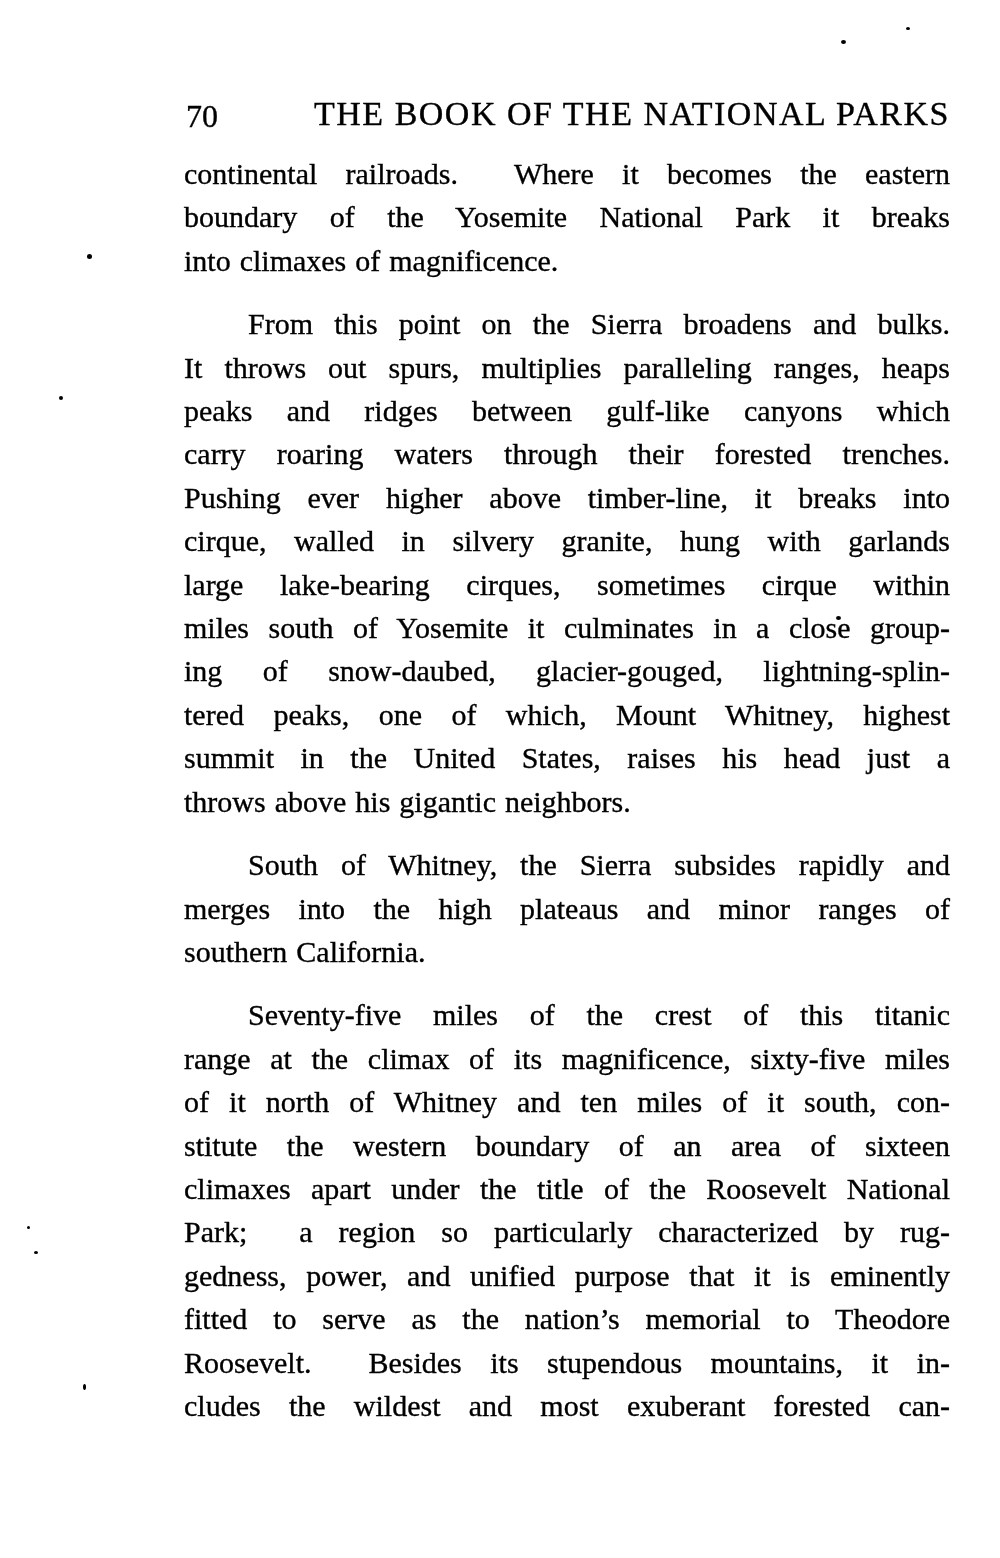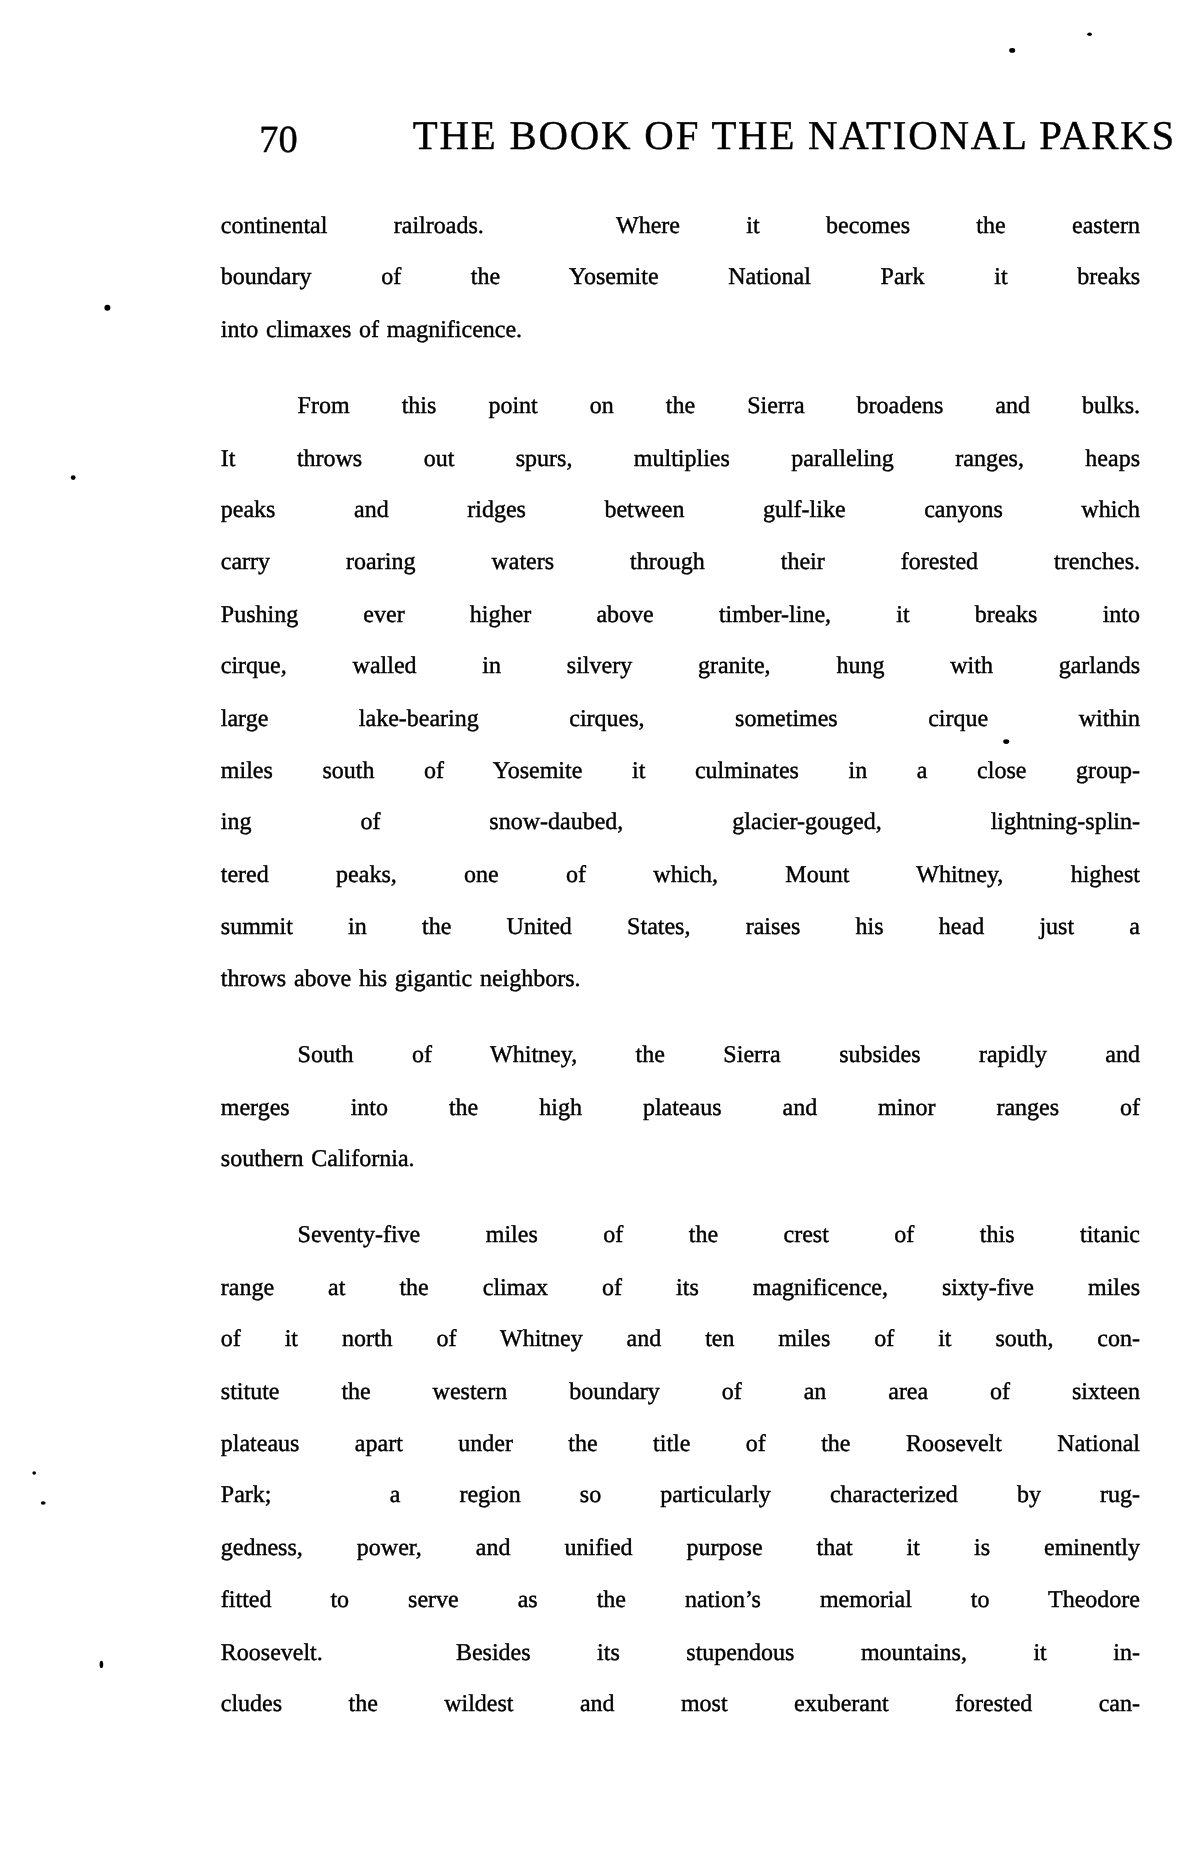--- a/index.html
+++ b/index.html
@@ -16,43 +16,42 @@
     font-family: "Liberation Serif", "DejaVu Serif", serif;
     color: #000;
     -webkit-text-stroke: 0.35px #000;
   }
   .header {
     position: absolute;
     left: 184px;
     top: 94px;
     width: 766px;
     height: 44px;
-    margin-left: 30px;
   }
   .pagenum {
     position: absolute;
     left: 2px;
     top: 4px;
     font-size: 32px;
     line-height: 36px;
   }
   .title {
     text-align: right;
     padding-left: 12px;
     font-size: 34px;
     line-height: 40px;
     letter-spacing: 1.5px;
     white-space: nowrap;
   }
   .text {
     position: absolute;
     left: 184px;
-    top: 167px;
+    top: 152px;
     width: 766px;
-    font-size: 20px;
+    font-size: 30px;
     line-height: 43.4px;
     word-spacing: 1.5px;
   }
   .para { margin: 0; }
   .line {
     text-align: justify;
     text-align-last: justify;
   }
   .line.last {
     text-align-last: left;
@@ -104,21 +103,21 @@
       <div class="line j indent">South of Whitney, the Sierra subsides rapidly and</div>
       <div class="line j">merges into the high plateaus and minor ranges of</div>
       <div class="line last">southern California.</div>
     </div>
 
     <div class="para">
       <div class="line j indent">Seventy-five miles of the crest of this titanic</div>
       <div class="line j">range at the climax of its magnificence, sixty-five miles</div>
       <div class="line j">of it north of Whitney and ten miles of it south, con-</div>
       <div class="line j">stitute the western boundary of an area of sixteen</div>
-      <div class="line j">plateaus apart under the title of the Roosevelt National</div>
+      <div class="line j">climaxes apart under the title of the Roosevelt National</div>
       <div class="line j">Park;&nbsp; a region so particularly characterized by rug-</div>
       <div class="line j">gedness, power, and unified purpose that it is eminently</div>
       <div class="line j">fitted to serve as the nation’s memorial to Theodore</div>
       <div class="line j">Roosevelt.&nbsp;&nbsp;Besides its stupendous mountains, it in-</div>
       <div class="line j">cludes the wildest and most exuberant forested can-</div>
     </div>
 
   </div>
 
   <div class="speck" style="left:841px;top:40px;width:5px;height:4px;"></div>

